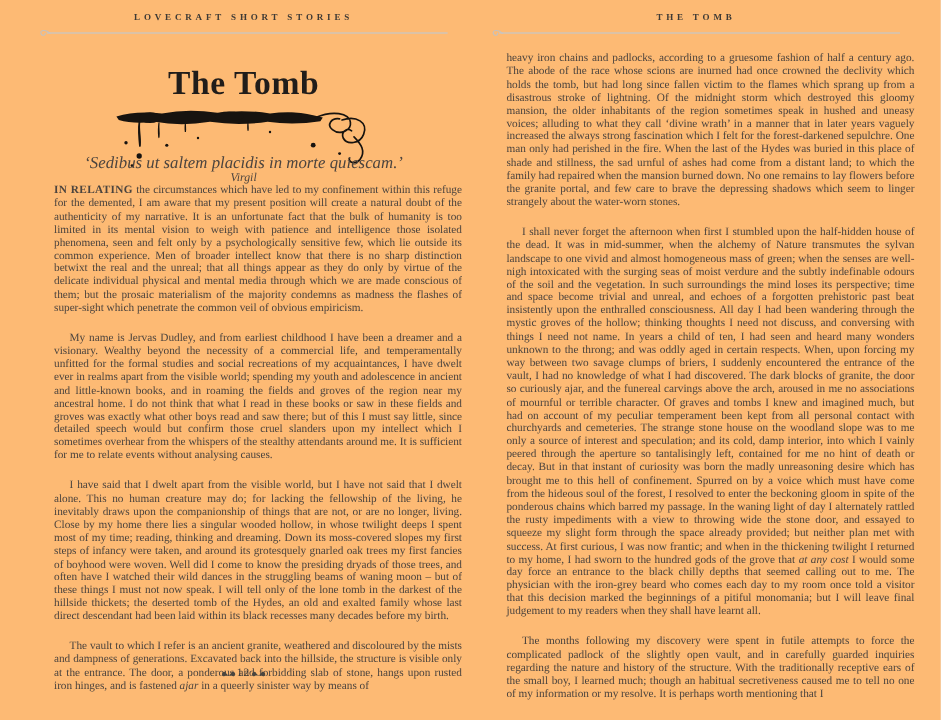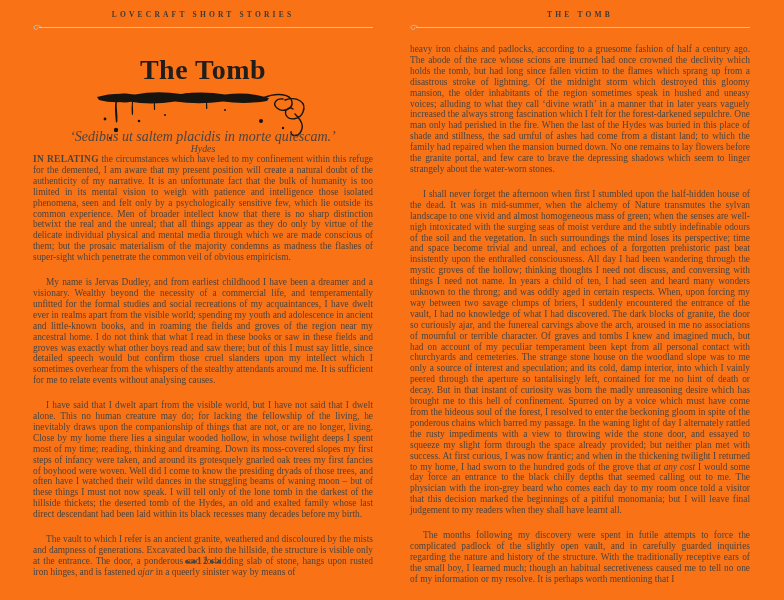--- a/index.html
+++ b/index.html
@@ -1,19 +1,19 @@
 <!DOCTYPE html>
 <html><head>
 <meta charset="utf-8">
 <style>
   html,body{margin:0;padding:0;background:#e8e8e8;}
   .spread{
     position:relative;
     width:784px;height:600px;
-    background:#f97316;
+    background:#fdba74;
     overflow:hidden;
     font-family:"Liberation Serif","DejaVu Serif",serif;
   }
   .page{position:absolute;top:0;height:600px;width:340px;}
   .page-left{left:33px;}
   .page-right{left:410px;}
 
   .running-head{
     position:absolute;top:10px;left:0;width:100%;
     text-align:center;
@@ -43,21 +43,21 @@
     position:absolute;top:129px;left:0;width:100%;
     text-align:center;font-style:italic;
     font-size:14px;color:#4c443e;
   }
   .epigraph-attr{
     position:absolute;top:143px;left:0;width:100%;
     text-align:center;font-style:italic;
     font-size:9.8px;color:#4c443e;
   }
 
-  .body-text{position:absolute;left:0;width:340px;}
+  .body-text{position:absolute;left:12px;width:340px;}
   .body-left{top:154px;}
   .body-right{top:44px;}
   .body-text p{
     margin:0;
     font-size:9.4px;
     line-height:10.9px;
     text-align:justify;
     color:#4c443e;
     -webkit-hyphens:none;hyphens:none;
   }
@@ -110,21 +110,21 @@
       <circle cx="130" cy="22" r="1.0" fill="#17130f"></circle>
 
       <path d="M168,10 C182,4 196,6 197,14 C198,21 188,25 182,20 C177,16 181,10 188,11
                M190,12 C202,8 212,14 208,24 C205,32 194,33 191,27 C189,22 194,18 198,21
                M200,26 C206,32 210,38 205,45 C202,49 196,48 196,44" fill="none" stroke="#17130f" stroke-width="1.4" stroke-linecap="round"></path>
       <circle cx="166" cy="33" r="2.0" fill="#17130f"></circle>
       <circle cx="188" cy="40" r="1.2" fill="#17130f"></circle>
     </svg>
 
     <div class="epigraph">‘Sedibus ut saltem placidis in morte quiescam.’</div>
-    <div class="epigraph-attr">Hydes</div>
+    <div class="epigraph-attr">Virgil</div>
 
     <div class="body-text body-left">
         <p class=""><span class="seg-bold">IN RELATING</span><span> the circumstances which have led to my confinement within this refuge for the demented, I am aware that my present position will create a natural doubt of the authenticity of my narrative. It is an unfortunate fact that the bulk of humanity is too limited in its mental vision to weigh with patience and intelligence those isolated phenomena, seen and felt only by a psychologically sensitive few, which lie outside its common experience. Men of broader intellect know that there is no sharp distinction betwixt the real and the unreal; that all things appear as they do only by virtue of the delicate individual physical and mental media through which we are made conscious of them; but the prosaic materialism of the majority condemns as madness the flashes of super-sight which penetrate the common veil of obvious empiricism.</span></p>
         <p class="indent"><span>My name is Jervas Dudley, and from earliest childhood I have been a dreamer and a visionary. Wealthy beyond the necessity of a commercial life, and temperamentally unfitted for the formal studies and social recreations of my acquaintances, I have dwelt ever in realms apart from the visible world; spending my youth and adolescence in ancient and little-known books, and in roaming the fields and groves of the region near my ancestral home. I do not think that what I read in these books or saw in these fields and groves was exactly what other boys read and saw there; but of this I must say little, since detailed speech would but confirm those cruel slanders upon my intellect which I sometimes overhear from the whispers of the stealthy attendants around me. It is sufficient for me to relate events without analysing causes.</span></p>
         <p class="indent"><span>I have said that I dwelt apart from the visible world, but I have not said that I dwelt alone. This no human creature may do; for lacking the fellowship of the living, he inevitably draws upon the companionship of things that are not, or are no longer, living. Close by my home there lies a singular wooded hollow, in whose twilight deeps I spent most of my time; reading, thinking and dreaming. Down its moss-covered slopes my first steps of infancy were taken, and around its grotesquely gnarled oak trees my first fancies of boyhood were woven. Well did I come to know the presiding dryads of those trees, and often have I watched their wild dances in the struggling beams of waning moon – but of these things I must not now speak. I will tell only of the lone tomb in the darkest of the hillside thickets; the deserted tomb of the Hydes, an old and exalted family whose last direct descendant had been laid within its black recesses many decades before my birth.</span></p>
         <p class="indent"><span>The vault to which I refer is an ancient granite, weathered and discoloured by the mists and dampness of generations. Excavated back into the hillside, the structure is visible only at the entrance. The door, a ponderous and forbidding slab of stone, hangs upon rusted iron hinges, and is fastened </span><span class="seg-italic">ajar</span><span> in a queerly sinister way by means of</span></p>
       </div>
 
     <div class="footer">
       <svg class="orn" width="13" height="7" viewBox="0 0 13 7">

